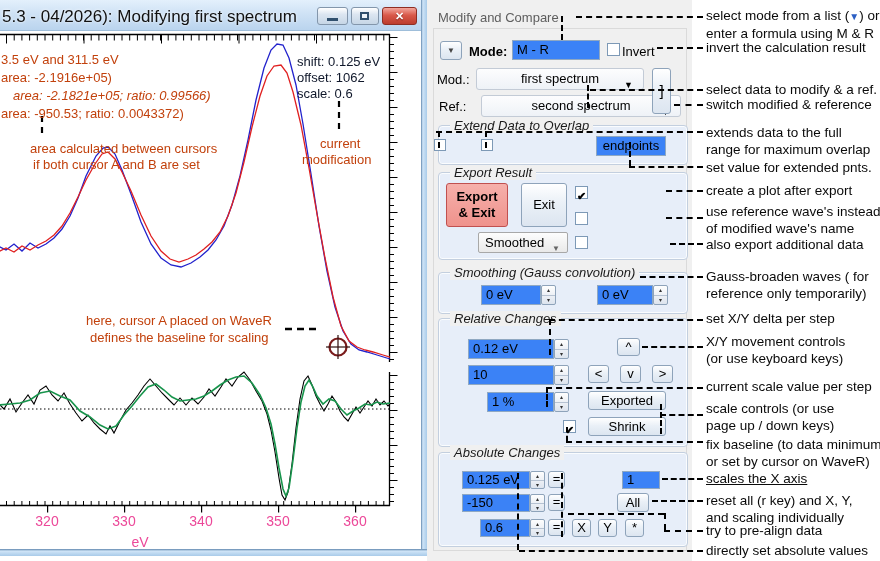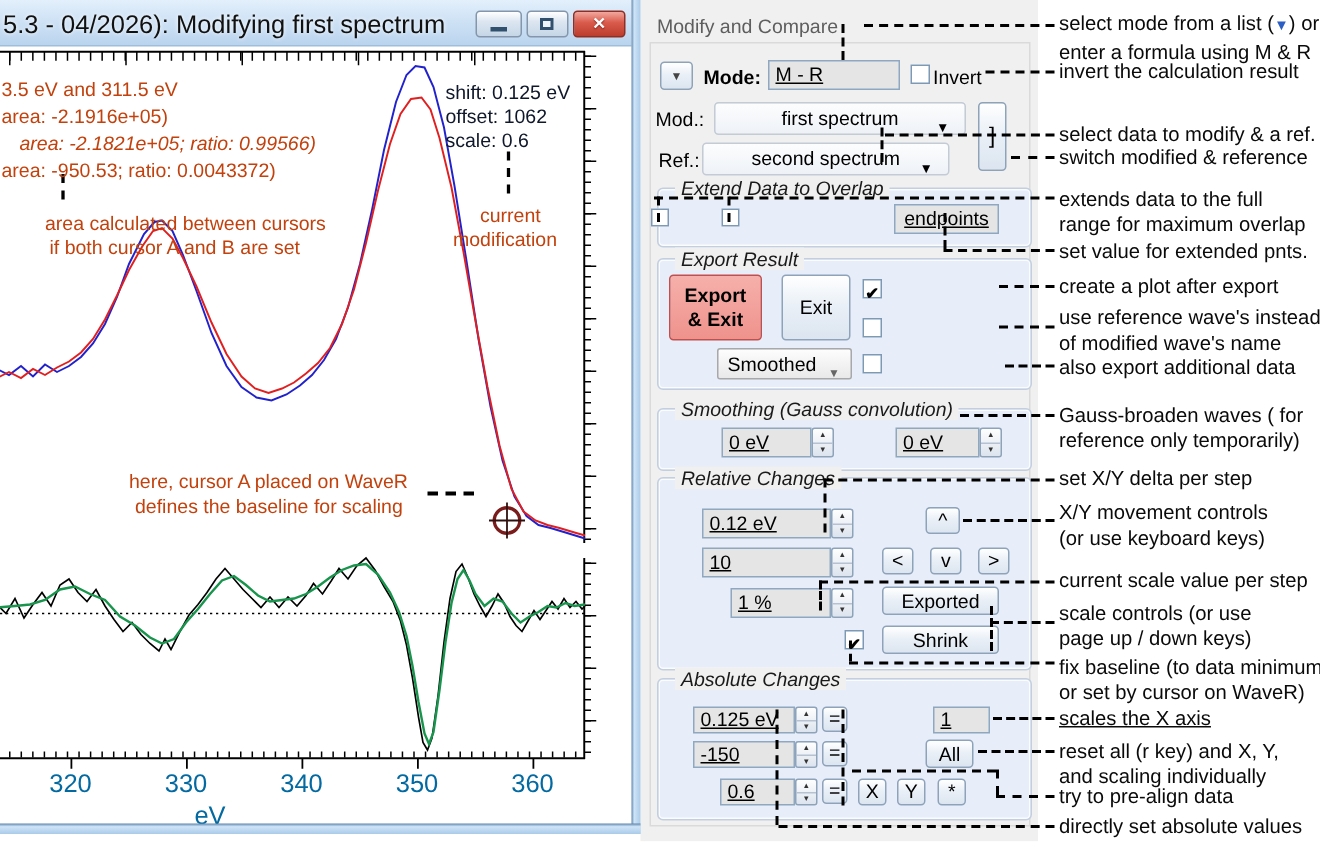--- a/index.html
+++ b/index.html
@@ -2,39 +2,39 @@
 <html><head>
 <meta charset="utf-8">
 <style>
   html,body{margin:0;padding:0;background:#fff;}
   #root{position:relative;width:880px;height:561px;overflow:hidden;font-family:"Liberation Sans",sans-serif;background:#fff;}
   .abs{position:absolute;}
   .lbl{position:absolute;font-size:13px;color:#000;white-space:nowrap;}
   .b{font-weight:bold;}
   .ptx{position:absolute;font-size:13px;color:#c2410c;white-space:nowrap;z-index:2;}
   .red{color:#0f172a;}
-  .inp{position:absolute;background:#e5e5e5;border:1px solid #8fa8c2;font-size:13px;color:#000;padding:0 4px;box-sizing:border-box;white-space:nowrap;overflow:hidden;line-height:18px;z-index:3;text-decoration:underline;}
+  .inp{position:absolute;background:#3b82f6;border:1px solid #8fa8c2;font-size:13px;color:#000;padding:0 4px;box-sizing:border-box;white-space:nowrap;overflow:hidden;line-height:18px;z-index:3;}
   .btn{position:absolute;background:linear-gradient(#ffffff,#eaf0f7 45%,#dce5f0);border:1px solid #8ea3ba;border-radius:3px;font-size:13px;color:#000;text-align:center;box-sizing:border-box;z-index:3;}
   .drop{position:absolute;background:linear-gradient(#fdfdfe,#eef2f7);border:1px solid #c3cbd6;border-radius:3px;font-size:13px;color:#000;text-align:center;box-sizing:border-box;z-index:3;}
   .combo{position:absolute;background:linear-gradient(#fdfdfd,#e9e9e9);border:1px solid #a8a8a8;border-radius:2px;font-size:13px;color:#000;box-sizing:border-box;padding-left:6px;z-index:3;}
   .cb{position:absolute;width:13px;height:13px;background:#fff;border:1px solid #7d99b6;box-sizing:border-box;text-align:center;z-index:3;}
   .cb.checked::after{content:"\2714";font-size:11px;font-weight:bold;color:#000;position:relative;top:-1px;}
   .grp{position:absolute;background:#e7eef9;border:1px solid #c3cfdf;border-radius:4px;box-shadow:inset 0 0 0 1px #fafcfe;z-index:2;}
   .grp-title{position:absolute;font-size:13px;font-style:italic;color:#1a1a1a;background:#f0f0f0;padding:0 4px;white-space:nowrap;z-index:4;}
   .spin{position:absolute;width:15px;background:linear-gradient(#fefefe,#dde4ee);border:1px solid #8ea3ba;border-radius:2px;box-sizing:border-box;display:flex;flex-direction:column;z-index:3;}
   .su,.sd{flex:1;font-size:6px;line-height:8px;text-align:center;color:#333;}
   .su::after{content:"\25B4";}
   .sd{border-top:1px solid #b6c2d2;}
   .sd::after{content:"\25BE";}
   .car{position:absolute;z-index:4;}
   .car::after{content:"\25BC";}
   .dh{position:absolute;height:0;border-top:2px dashed #000;z-index:6;}
   .dv{position:absolute;width:0;border-left:2px dashed #000;z-index:6;}
   .note{position:absolute;left:706px;font-size:13.5px;color:#0a0a0a;line-height:16.5px;white-space:nowrap;z-index:2;}
-  .xtick{position:absolute;width:36px;text-align:center;font-size:17px;color:#0369a1;z-index:2;}
+  .xtick{position:absolute;width:36px;text-align:center;font-size:14px;color:#ec4899;z-index:2;}
   
   .titlebar{position:absolute;left:0;top:0;width:421px;height:30px;background:linear-gradient(#e3f0fc,#cfe2f5 45%,#bad4ee);border-bottom:1px solid #9fbeda;z-index:8;}
   .titletext{position:absolute;left:2px;top:7px;font-size:17px;color:#111;text-shadow:0 0 3px #fff;white-space:nowrap;}
   .winbtn{position:absolute;top:7px;height:18px;border:1px solid #8396ab;border-radius:3px;background:linear-gradient(#ffffff,#dce6f1 40%,#c6d6e6);box-sizing:border-box;z-index:9;}
   .winbtn.close{background:linear-gradient(#f2a79d,#d9594a 45%,#bc3c2d);border-color:#8e2e24;color:#fff;font-weight:bold;font-size:11px;text-align:center;line-height:17px;text-shadow:0 1px 1px #7c1f16;}
   .glyph-min{position:absolute;left:9px;top:10px;width:11px;height:3px;background:#31506e;}
   .glyph-res{position:absolute;left:8px;top:4px;width:9px;height:8px;border:2px solid #31506e;box-sizing:border-box;background:#eef4fa;}
   .win-right{position:absolute;left:421px;top:0;width:6px;height:556px;background:linear-gradient(90deg,#5f86ad,#cfe4f7 30%,#a9cbe9);z-index:8;}
   .win-bottom{position:absolute;left:0;top:549px;width:427px;height:7px;background:linear-gradient(#5f86ad,#cfe4f7 30%,#a9cbe9);z-index:8;}
   .content{position:absolute;left:0;top:30px;width:421px;height:519px;background:#fff;z-index:0;}
@@ -129,21 +129,21 @@
       <span class="car" style="left:6px;top:4px;font-size:8px;color:#444;"></span>
     </div>
   <div class="lbl b" style="left:469px;top:44px;">Mode:</div>
   <div class="inp" style="left:512px;top:40px;width:88px;height:20px;">M - R</div>
   <div class="cb" style="left:607px;top:43px;"></div>
   <div class="lbl" style="left:622px;top:44px;">Invert</div>
 
   <div class="lbl" style="left:437px;top:72px;">Mod.:</div>
   <div class="drop" style="left:476px;top:68px;width:168px;height:22px;line-height:20px;"><span>first spectrum</span><span class="car" style="right:10px;top:6px;font-size:9px;"></span></div>
   <div class="lbl" style="left:439px;top:99px;">Ref.:</div>
-  <div class="drop" style="left:468px;top:95px;width:165px;height:22px;line-height:20px;"><span>second spectrum</span><span class="car" style="right:10px;top:6px;font-size:9px;"></span></div>
+  <div class="drop" style="left:481px;top:95px;width:200px;height:22px;line-height:20px;"><span>second spectrum</span><span class="car" style="right:10px;top:6px;font-size:9px;"></span></div>
   <div class="btn" style="left:652px;top:68px;width:19px;height:46px;font-size:15px;line-height:44px;">]</div>
 
   <div class="grp" style="left:438px;top:125px;width:248px;height:38px;"></div>
   <div class="grp-title" style="left:450px;top:118px;">Extend Data to Overlap</div>
   <div class="cb" style="left:434px;top:139px;width:12px;height:12px;"></div>
   <div class="lbl" style="left:450px;top:140px;">Mod.</div>
   <div class="cb" style="left:481px;top:139px;width:12px;height:12px;"></div>
   <div class="lbl" style="left:497px;top:140px;">Ref.</div>
   <div class="lbl" style="left:530px;top:140px;">Init. Val.:</div>
   <div class="inp" style="left:596px;top:136px;width:70px;height:20px;text-align:center;">endpoints</div>

